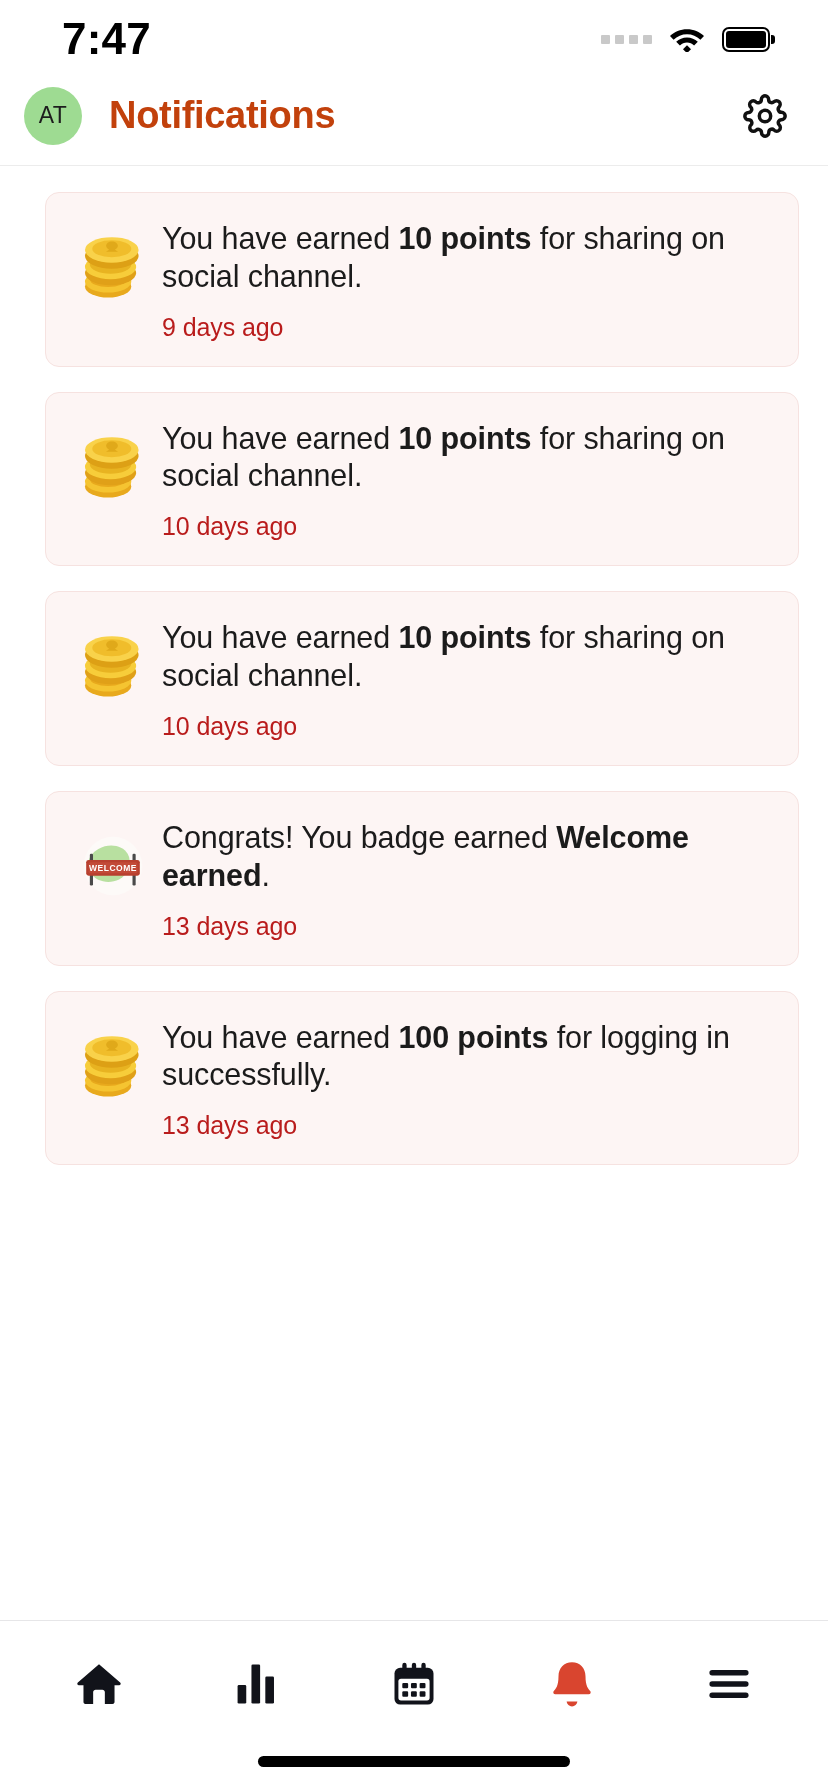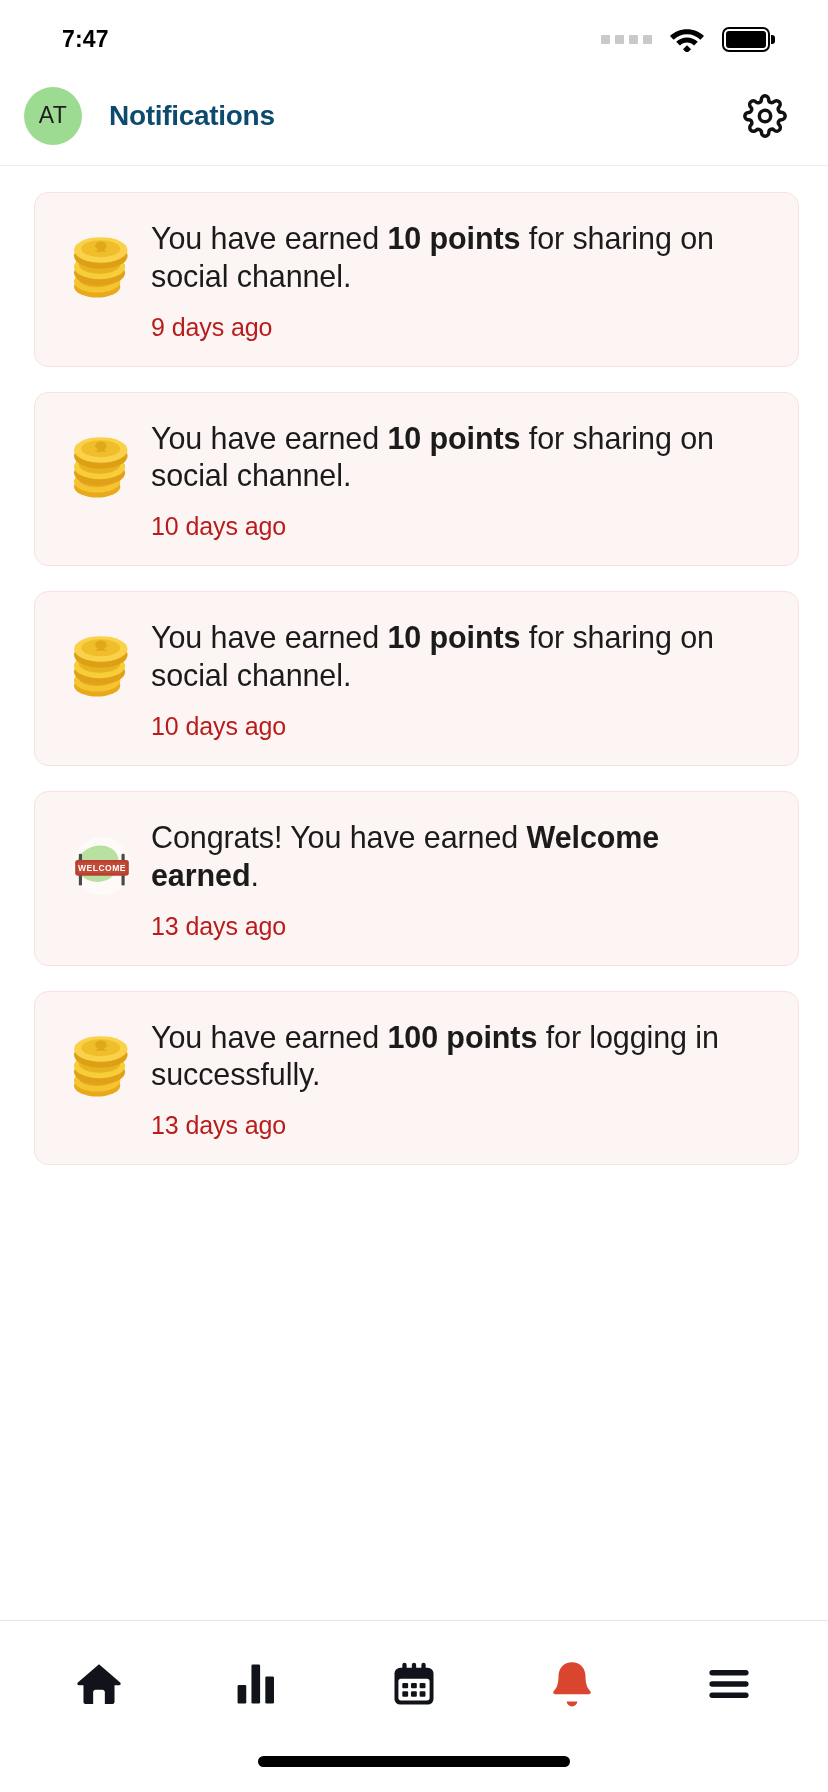--- a/index.html
+++ b/index.html
@@ -10,21 +10,21 @@
     overflow:hidden;
   }
   .phone { position:relative; width:828px; height:1792px; background:#fff; display:flex; flex-direction:column; }
 
   
   .statusbar {
     height:78px; flex:0 0 78px;
     display:flex; align-items:center; justify-content:space-between;
     padding:0 58px 0 62px;
   }
-  .sb-time { font-size:23px; font-weight:700; color:#000; letter-spacing:0.2px; line-height:1; }
+  .sb-time { font-size:44px; font-weight:700; color:#000; letter-spacing:0.2px; line-height:1; }
   .sb-right { display:flex; align-items:center; gap:17px; }
   .sb-dots { display:flex; gap:5px; align-items:center; }
   .sb-dots i { display:block; width:9px; height:9px; background:#c9c9c9; border-radius:1px; }
   .sb-wifi { display:block; }
   .sb-batt { position:relative; width:48px; height:25px; }
   .sb-batt .shell { position:absolute; inset:0; border:2.5px solid #000; border-radius:7px; }
   .sb-batt .fill { position:absolute; top:4px; left:4px; right:4px; bottom:4px; background:#000; border-radius:3px; }
   .sb-batt .nub { position:absolute; right:-5px; top:8px; width:4px; height:9px; background:#000; border-radius:0 3px 3px 0; }
 
   
@@ -36,26 +36,26 @@
   }
   .avatar {
     width:58px; height:58px; border-radius:50%;
     background:#9edb92;
     display:flex; align-items:center; justify-content:center;
     font-size:23px; font-weight:500; color:#1d1d1d; letter-spacing:0.5px;
     flex:0 0 58px;
   }
   .page-title {
     margin-left:27px;
-    font-size:28px; font-weight:700; color:#0c4a6e; letter-spacing:-0.3px;
+    font-size:38px; font-weight:700; color:#c2410c; letter-spacing:-0.3px;
   }
   .gear-btn { margin-left:auto; width:46px; height:46px; display:flex; align-items:center; justify-content:center; }
 
   
-  .list { flex:1 1 auto; padding:26px 0 0 5px; overflow:hidden; }
+  .list { flex:1 1 auto; padding:26px 0 0 16px; overflow:hidden; }
   .card {
     margin:0 29px 25px 29px;
     background:#fdf5f4;
     border:1px solid #f6e2e0;
     border-radius:14px;
     padding:27px 24px 24px 24px;
     display:flex;
     align-items:flex-start;
   }
   .card-emoji {
@@ -201,21 +201,21 @@
           <path d="M20 18c9-5 20-3 24 4s1 17-7 21-19 2-23-5 -3-15 6-20z" fill="#b8e0a0"></path>
           <rect x="13" y="22" width="2.6" height="26" rx="1" fill="#4a4a4a"></rect>
           <rect x="48" y="22" width="2.6" height="26" rx="1" fill="#4a4a4a"></rect>
           <rect x="10" y="27" width="44" height="13" rx="2" fill="#b8402f"></rect>
           <rect x="12" y="29" width="40" height="9" rx="1.5" fill="#c24a38"></rect>
           <text x="32" y="36" font-family="Liberation Sans, sans-serif" font-size="7" font-weight="700" fill="#ffffff" text-anchor="middle" letter-spacing="0.4">WELCOME</text>
         </svg>
       </div>
       <div class="card-body">
         <div class="card-text">
-          <span>Congrats! You have earned </span><b>Welcome earned</b><span>.</span>
+          <span>Congrats! You badge earned </span><b>Welcome earned</b><span>.</span>
         </div>
         <div class="card-time">13 days ago</div>
       </div>
     </div>
 
     <div class="card">
       <div class="card-emoji">
         <svg width="78" height="78" viewBox="0 0 64 64">
           <ellipse cx="28" cy="48" rx="19" ry="9" fill="#e8a91d"></ellipse>
           <ellipse cx="28" cy="44" rx="19" ry="9" fill="#f5c431"></ellipse>

